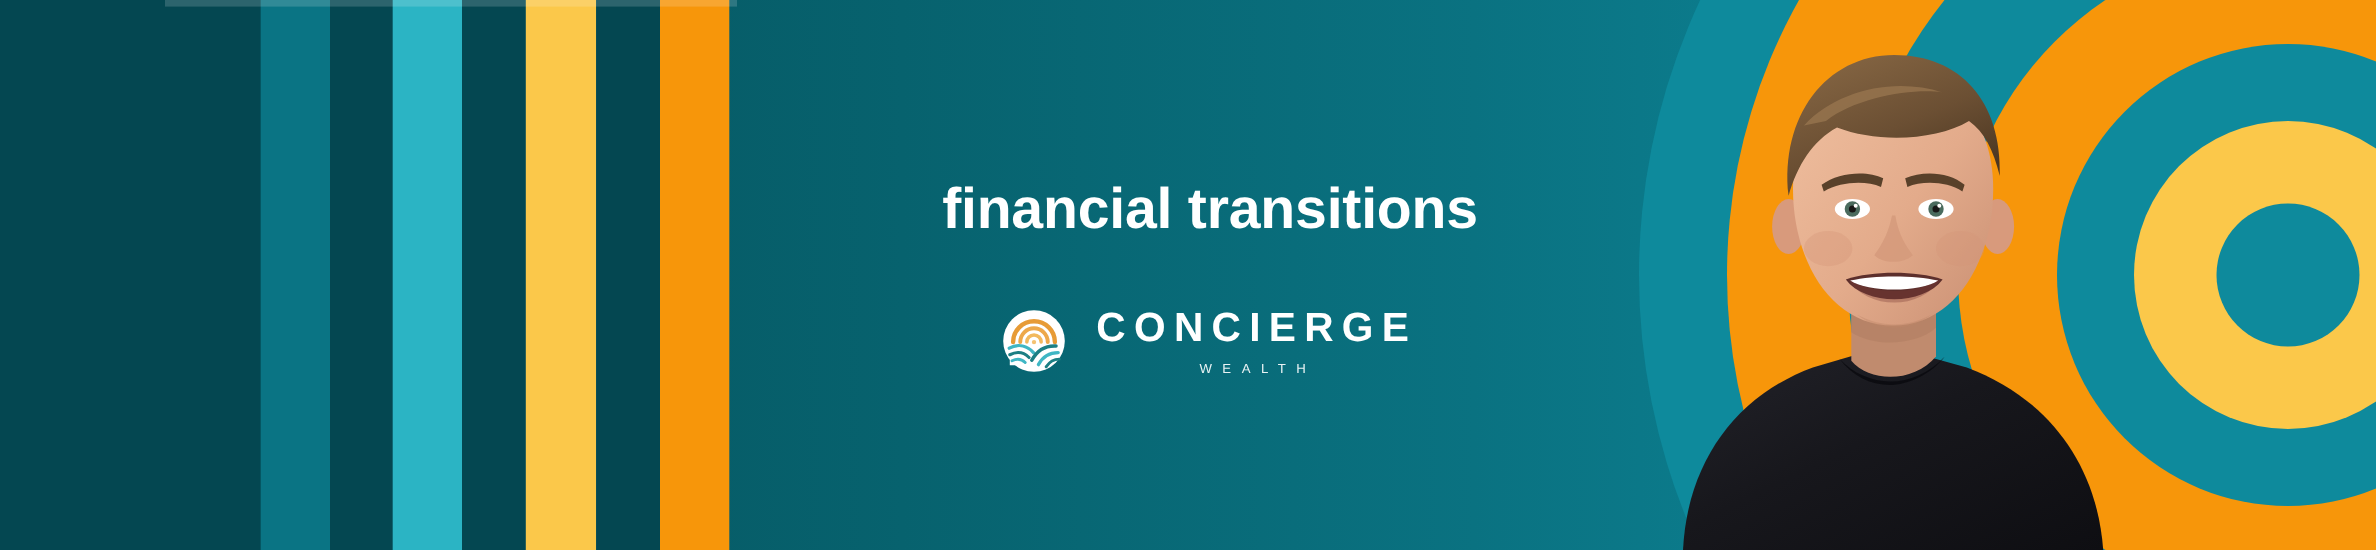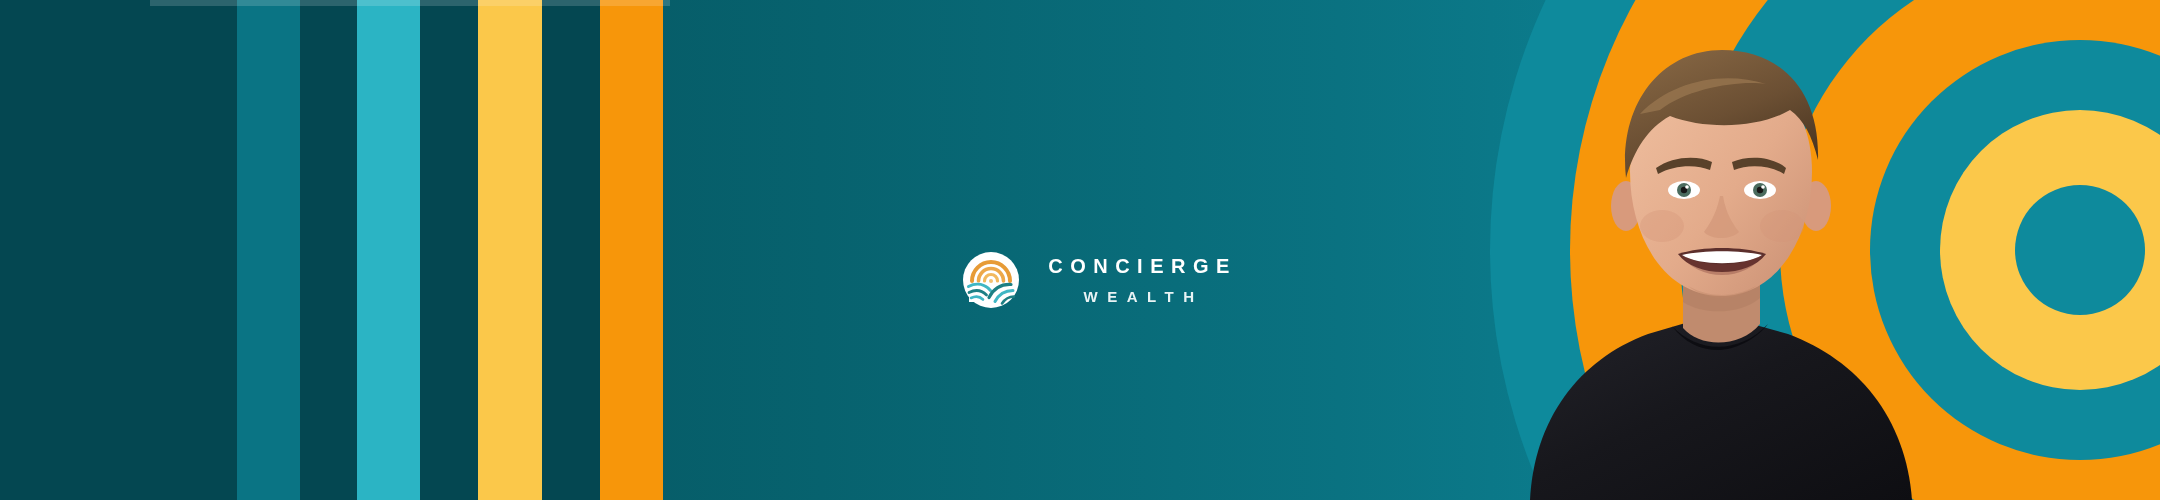--- a/index.html
+++ b/index.html
@@ -75,30 +75,30 @@
   .logo-mark {
     width:56px; height:56px;
     border-radius:50%;
     background:#ffffff;
     display:flex; align-items:center; justify-content:center;
     flex:0 0 auto;
   }
   .logo-words { display:flex; flex-direction:column; align-items:center; }
   .brand-name {
     color:#ffffff;
-    font-size:20px;
+    font-size:37px;
     font-weight:600;
     letter-spacing:7.5px;
     line-height:1;
     padding-left:7px;
   }
   .brand-sub {
     color:#e9f3f4;
-    font-size:15px;
-    font-weight:700;
+    font-size:12px;
+    font-weight:400;
     letter-spacing:9.5px;
     line-height:1;
     margin-top:13px;
     padding-left:9px;
   }
 </style>
 </head>
 <body>
 
 <div id="banner" style="background: linear-gradient(90deg, rgb(4, 76, 86) 0%, rgb(7, 98, 110) 38%, rgb(10, 114, 129) 62%, rgb(13, 131, 149) 82%, rgb(14, 138, 156) 100%);">
@@ -183,20 +183,21 @@
       <ellipse cx="142" cy="216" rx="22" ry="16" fill="#d49478" opacity="0.35"></ellipse>
       <ellipse cx="262" cy="216" rx="22" ry="16" fill="#d49478" opacity="0.35"></ellipse>
 
       <path d="M 168 276 C 190 288 214 288 236 276 C 216 292 188 292 168 276 Z" fill="#bd876a" opacity="0.4"></path>
     </svg>
   </div>
 
   <div class="content">
 
     <div class="headline">
+      <div class="line2">financial transitions</div>
     </div>
 
     <div class="logo-lockup">
       <div class="logo-mark">
         <svg width="52" height="52" viewBox="0 0 52 52" aria-hidden="true">
           <circle cx="26" cy="26" r="26" fill="#ffffff"></circle>
           <g fill="none" stroke-linecap="round">
 
             <path d="M 7 27 A 19 19 0 0 1 45 27" stroke="#E79B36" stroke-width="4"></path>
             <path d="M 13.5 27 A 12.5 12.5 0 0 1 38.5 27" stroke="#EDA84A" stroke-width="3.6"></path>

